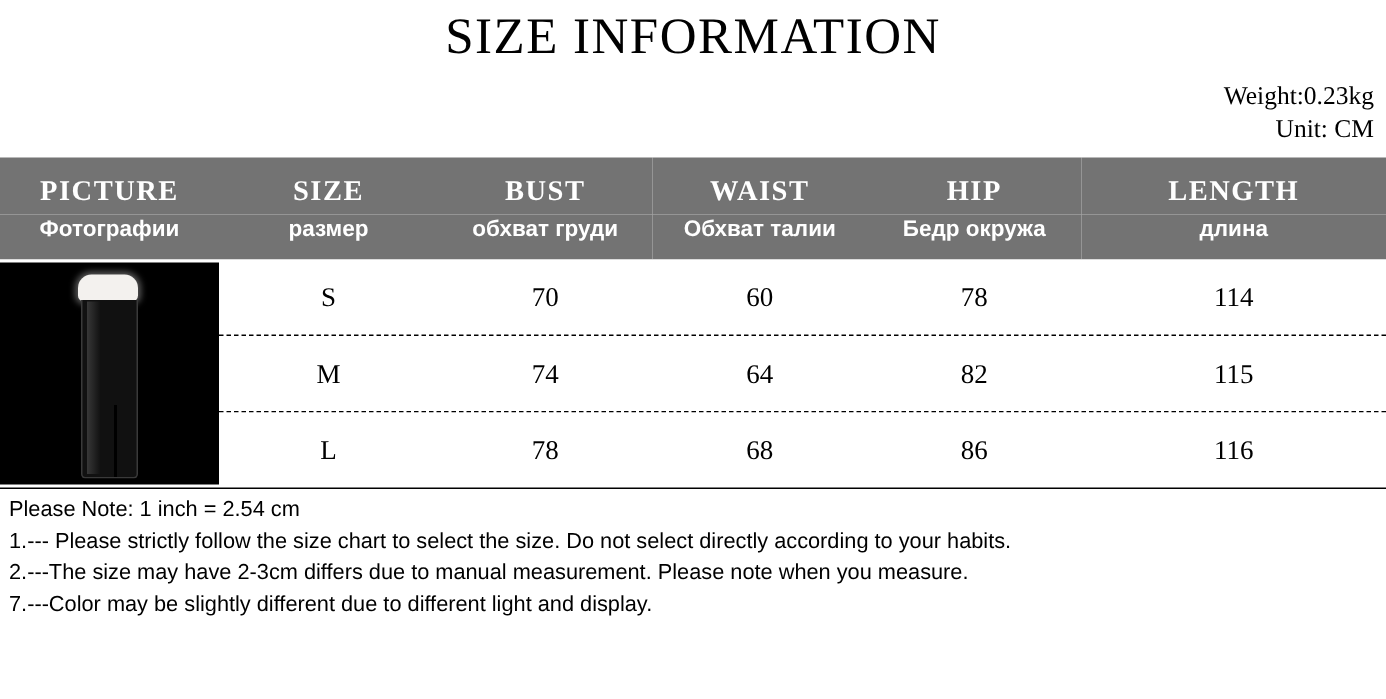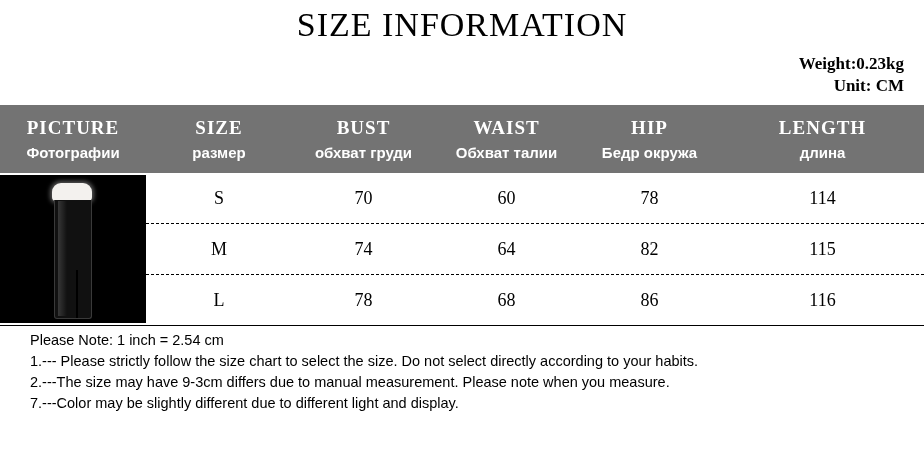--- a/index.html
+++ b/index.html
@@ -23,24 +23,24 @@
     text-align: center;
     font-family: "Liberation Serif", serif;
     font-size: 34px;
     font-weight: normal;
     letter-spacing: 1px;
     padding-top: 5px;
     line-height: 40px;
   }
   .meta {
     text-align: right;
-    padding-right: 20px;
+    padding-right: 8px;
     font-family: "Liberation Serif", serif;
     font-size: 17px;
-    font-weight: bold;
+    font-weight: normal;
     line-height: 22px;
     margin-top: 8px;
   }
   .meta div {
     letter-spacing: 0px;
   }
   .table-wrap {
     margin-top: 8px;
     width: 924px;
   }
@@ -149,21 +149,20 @@
   .notes {
     border-top: 1px solid #000000;
     padding: 4px 6px 0 6px;
     font-family: "Liberation Sans", sans-serif;
     font-size: 14.5px;
     line-height: 21px;
     color: #000000;
   }
   .notes div {
     white-space: nowrap;
-    margin-left: 24px;
   }
 </style>
 </head>
 <body>
 
 <div class="page">
 
   <div class="title">SIZE INFORMATION</div>
 
   <div class="meta">
@@ -242,17 +241,17 @@
           <td>86</td>
           <td>116</td>
         </tr>
       </tbody>
     </table>
   </div>
 
   <div class="notes">
     <div>Please Note: 1 inch = 2.54 cm</div>
     <div>1.--- Please strictly follow the size chart to select the size. Do not select directly according to your habits.</div>
-    <div>2.---The size may have 9-3cm differs due to manual measurement. Please note when you measure.</div>
+    <div>2.---The size may have 2-3cm differs due to manual measurement. Please note when you measure.</div>
     <div>7.---Color may be slightly different due to different light and display.</div>
   </div>
 
 </div>
 
 </body></html>

